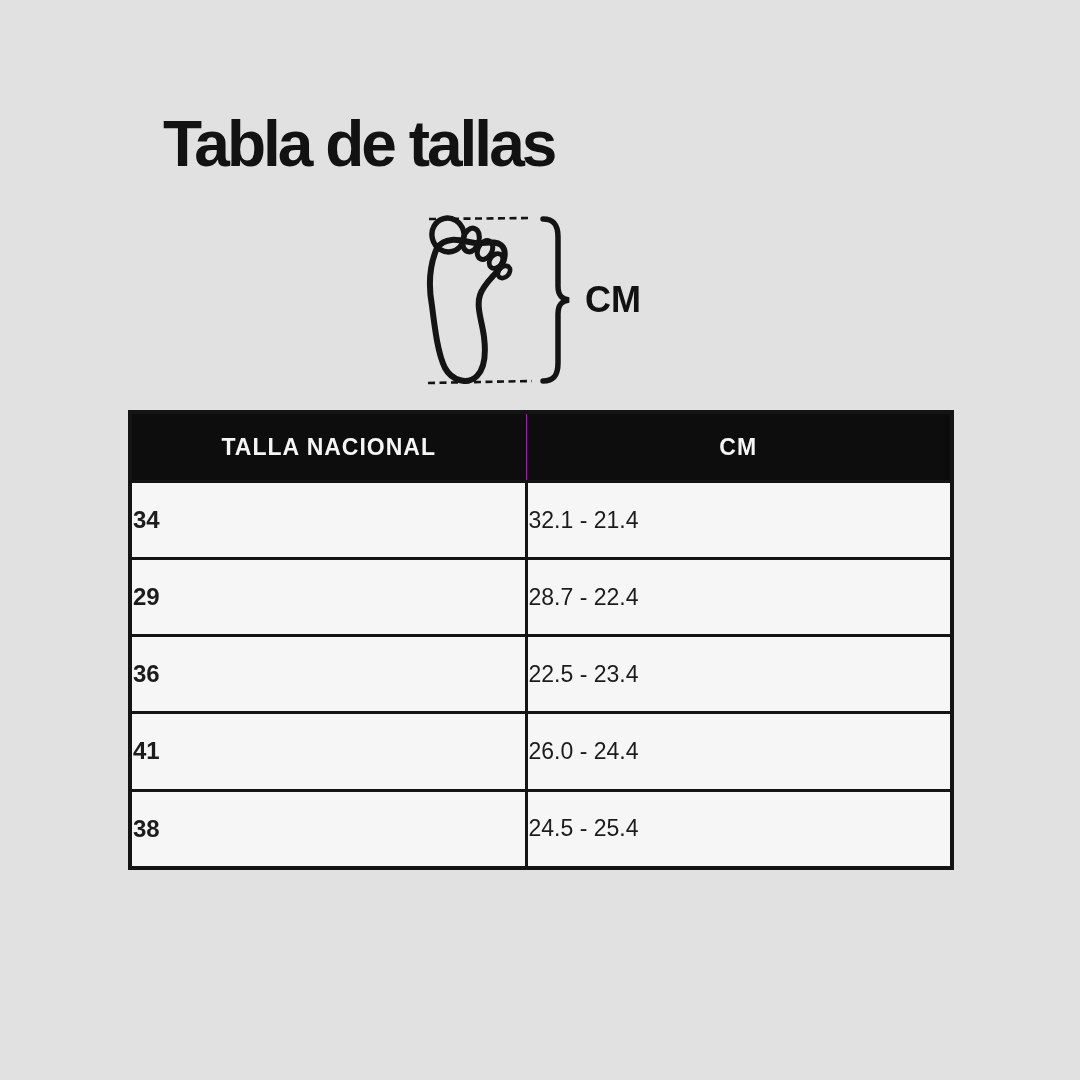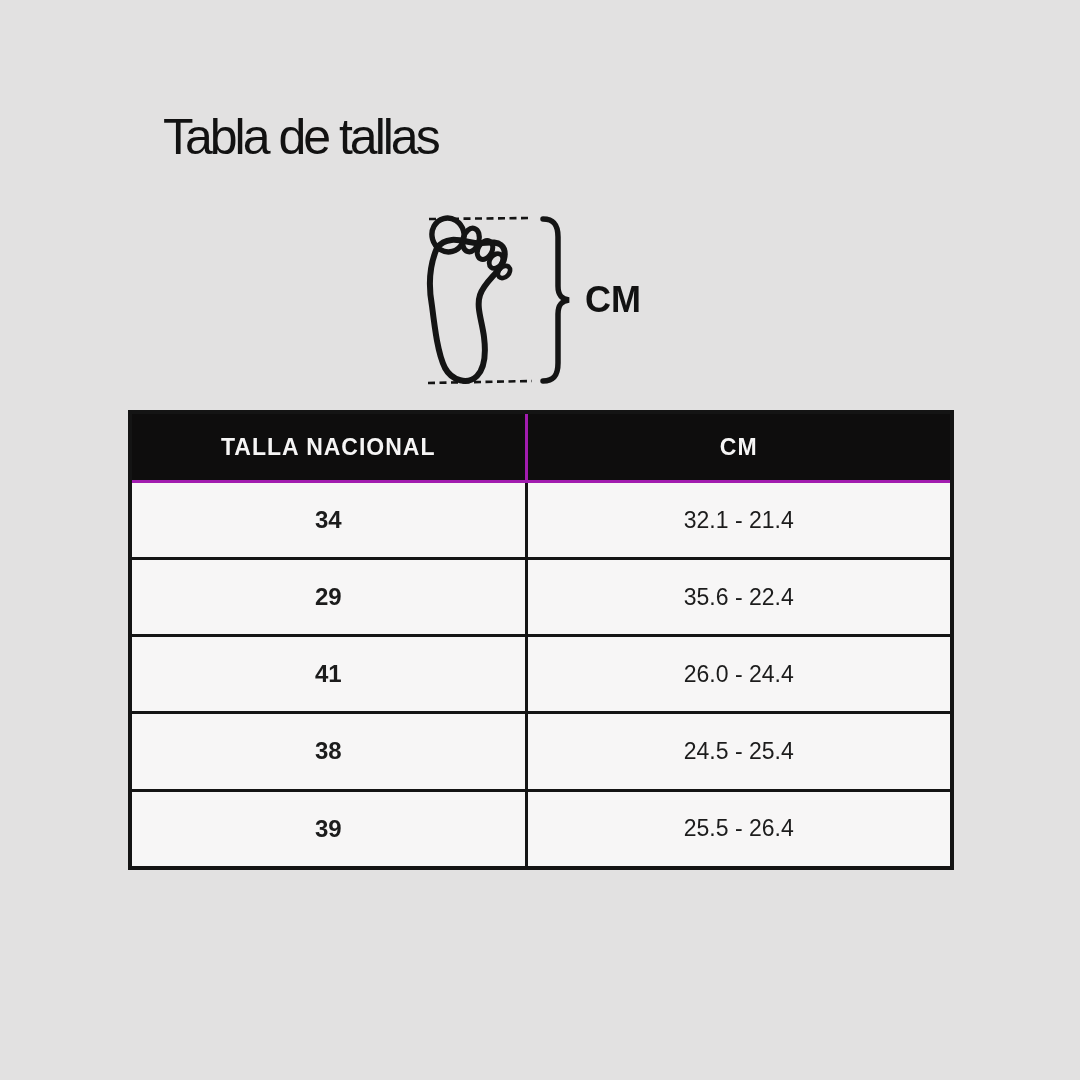--- a/index.html
+++ b/index.html
@@ -13,22 +13,22 @@
     overflow: hidden;
     background: #e2e1e1;
     font-family: "Liberation Sans", sans-serif;
     color: #141414;
   }
   .page-title {
     position: absolute;
     left: 163px;
     top: 112px;
     margin: 0;
-    font-size: 50px;
-    font-weight: normal;
+    font-size: 64px;
+    font-weight: bold;
     letter-spacing: -3px;
     line-height: 1;
     color: #121212;
   }
   .illustration {
     position: absolute;
     left: 415px;
     top: 206px;
     width: 240px;
     height: 190px;
@@ -45,25 +45,25 @@
     border: 4px solid #141414;
   }
   .size-table th {
     background: #0e0d0d;
     color: #f6f5f5;
     height: 64px;
     font-size: 23px;
     font-weight: bold;
     letter-spacing: 1px;
     text-align: center;
-    border: 3px solid #a21caf;
+    border: 1px solid #a21caf;
   }
   .size-table td {
     border: 3px solid #141414;
-    text-align: center;
+    text-align: left;
     vertical-align: middle;
     height: 48px;
     font-size: 23px;
     color: #1c1c1c;
     background: #f7f6f6;
   }
   .size-table td.size-cell {
     font-weight: bold;
     font-size: 24px;
   }
@@ -120,28 +120,28 @@
       <th>CM</th>
     </tr>
   </thead>
   <tbody>
     <tr>
       <td class="size-cell">34</td>
       <td class="cm-cell">32.1 - 21.4</td>
     </tr>
     <tr>
       <td class="size-cell">29</td>
-      <td class="cm-cell">35.6 - 22.4</td>
+      <td class="cm-cell">28.7 - 22.4</td>
+    </tr>
+    <tr>
+      <td class="size-cell">36</td>
+      <td class="cm-cell">22.5 - 23.4</td>
     </tr>
     <tr>
       <td class="size-cell">41</td>
       <td class="cm-cell">26.0 - 24.4</td>
     </tr>
     <tr>
       <td class="size-cell">38</td>
       <td class="cm-cell">24.5 - 25.4</td>
     </tr>
-    <tr>
-      <td class="size-cell">39</td>
-      <td class="cm-cell">25.5 - 26.4</td>
-    </tr>
   </tbody>
 </table>
 
 </body></html>

